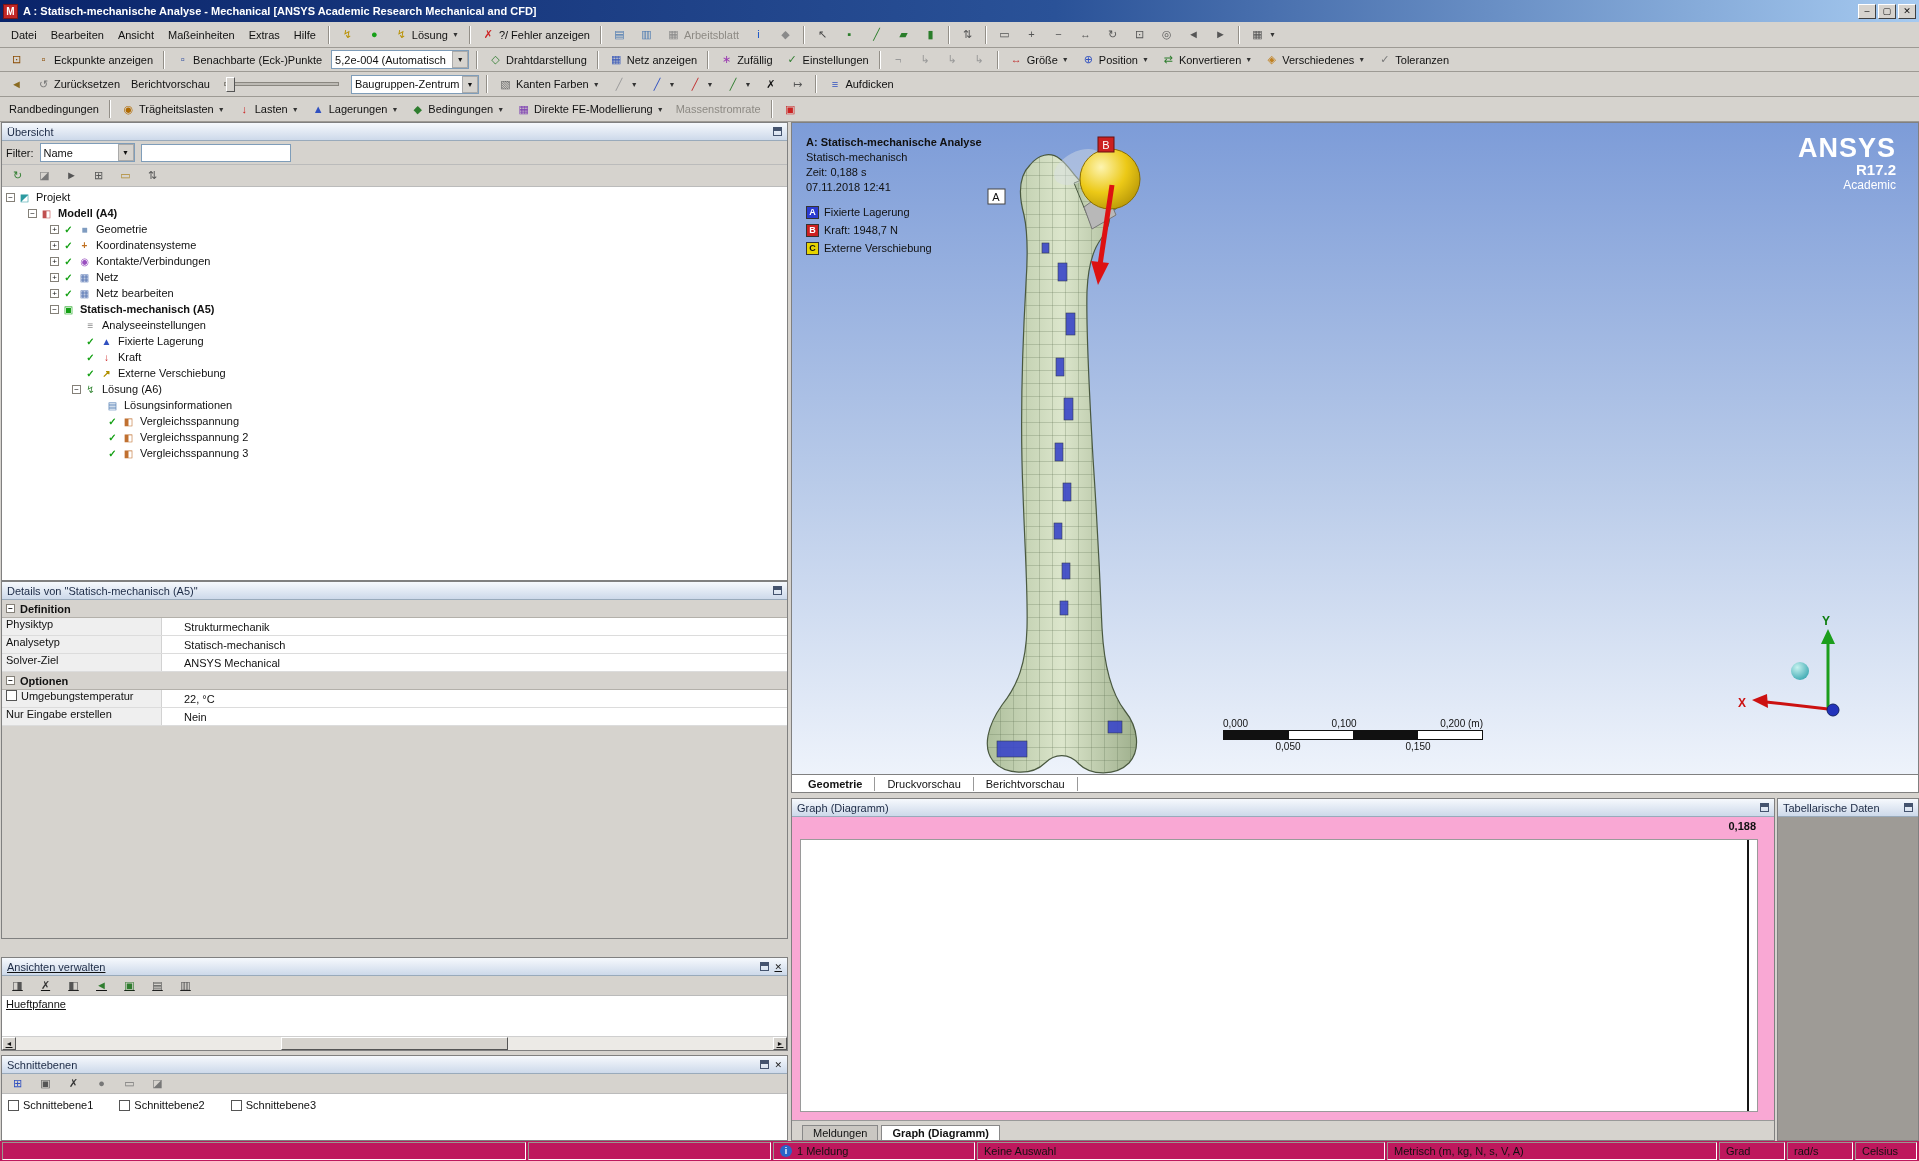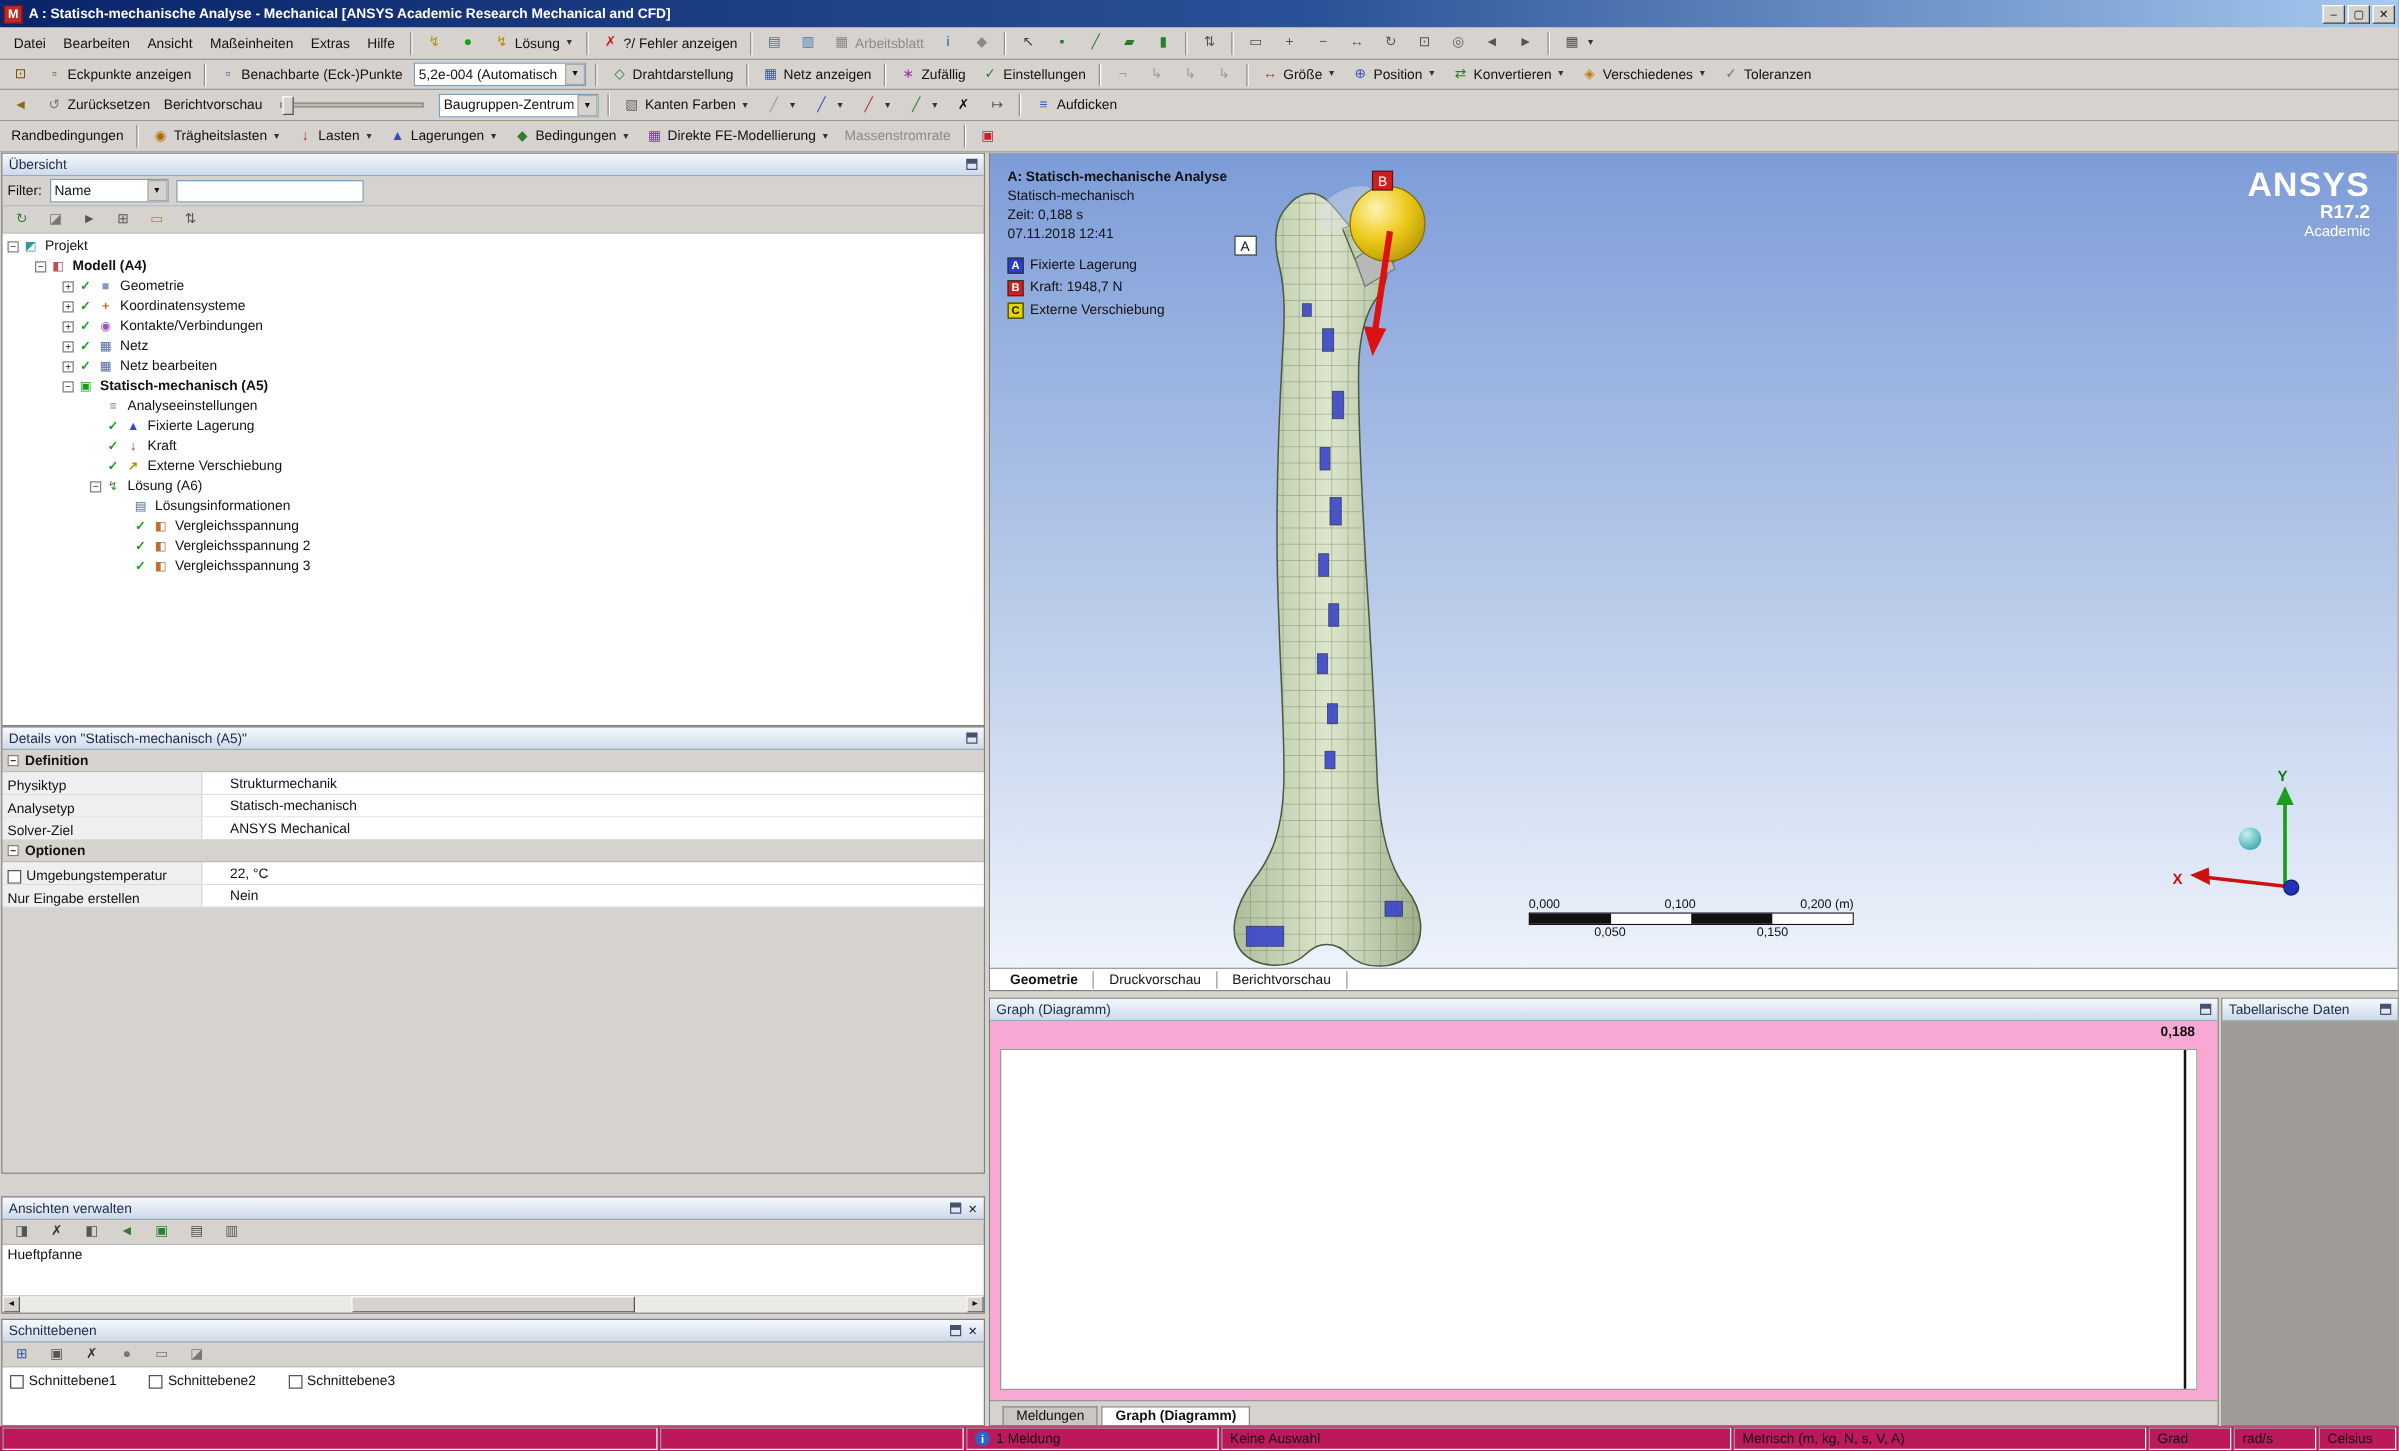--- a/index.html
+++ b/index.html
@@ -59,26 +59,26 @@
   .ticn{width:13px;flex:0 0 auto;text-align:center;font-size:10px;}
   .tlbl{padding:0 2px;}
   
   .details{flex:1;}
   .dsec{height:18px;display:flex;align-items:center;gap:5px;background:#d6d3ce;border-bottom:1px solid #b3b0aa;
         font-weight:bold;padding:0 4px;}
   .dexp{width:9px;height:9px;border:1px solid #848078;background:#fff;font-size:8px;line-height:7px;
         display:inline-flex;align-items:center;justify-content:center;}
   .drow{height:18px;display:flex;border-bottom:1px solid #dcdcdc;background:#fff;}
   .dlabel{width:160px;flex:0 0 auto;background:#efefef;border-right:1px solid #d2d2d2;
-          display:flex;align-items:flex-end;gap:4px;padding:0 4px;overflow:hidden;}
+          display:flex;align-items:flex-start;gap:4px;padding:0 4px;overflow:hidden;}
   .dvalue{flex:1;display:flex;align-items:center;padding:0 22px;background:#fff;overflow:hidden;}
   .details-fill{flex:1;background:#d6d3ce;}
   .cb{width:11px;height:11px;flex:0 0 auto;border:1px solid #555;background:#fff;display:inline-block;}
   
-  .views{height:94px;flex:0 0 auto;margin-top:18px;}
+  .views{height:94px;flex:0 0 auto;margin-top:18px;text-decoration:underline;}
   .mini-toolbar{height:20px;flex:0 0 auto;display:flex;align-items:center;gap:3px;padding:0 3px;border-bottom:1px solid #bbb;}
   .views-list{flex:1;background:#fff;overflow:hidden;border-bottom:1px solid #cfcfcf;}
   .view-item{height:15px;padding:0 4px;display:flex;align-items:center;}
   .hscroll{height:13px;flex:0 0 auto;background:#d6d3ce;display:flex;align-items:stretch;}
   .hs-btn{width:14px;border:1px solid;border-color:#fff #555 #555 #fff;background:#d6d3ce;font-size:7px;
           display:flex;align-items:center;justify-content:center;}
   .hs-track{flex:1;background:#eceae6;position:relative;}
   .hs-thumb{position:absolute;left:35%;width:30%;top:0;bottom:0;background:#d6d3ce;border:1px solid;border-color:#fff #555 #555 #fff;}
   .sections{height:86px;flex:0 0 auto;margin-top:4px;}
   .sections-body{flex:1;background:#fff;display:flex;align-items:flex-start;gap:26px;padding:5px 6px;}

